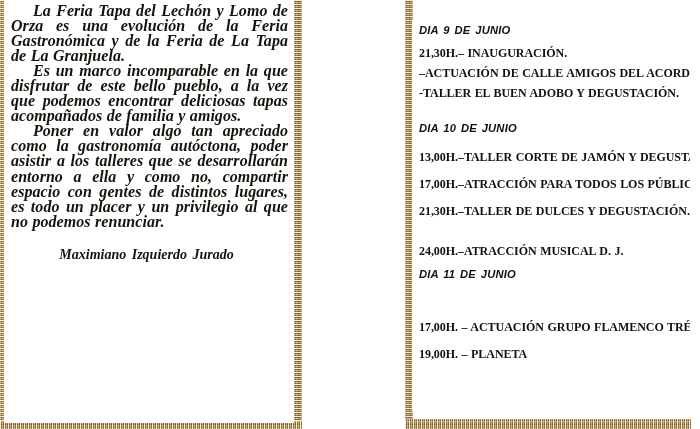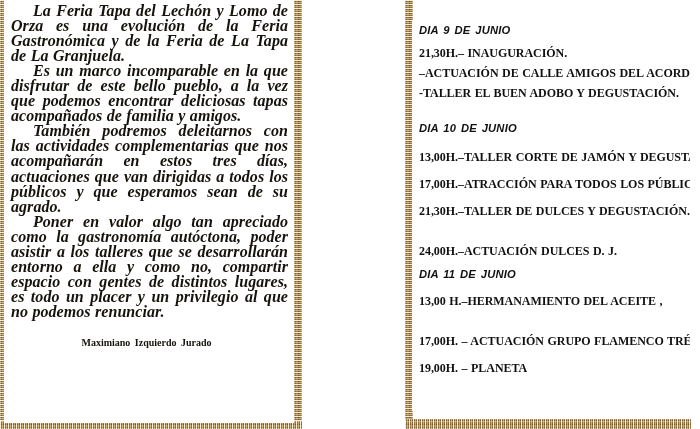--- a/index.html
+++ b/index.html
@@ -92,22 +92,23 @@
     -webkit-font-smoothing: antialiased;
   }
   .prose p.gap-before { margin-top: 14px; }
   .prose p.tight      { text-indent: 26px; }
 
   .signature {
     margin-top: 18px;
     text-align: center;
     padding-right: 6px;
     font-family: "Liberation Serif", serif;
+    font-style: italic;
     font-weight: 600;
-    font-size: 10px;
+    font-size: 14px;
     color: #16120c;
     word-spacing: 2px;
   }
 
   
   .prog {
     padding: 3px 2px 0 7px;
     color: #111;
   }
   .prog .day {
@@ -146,21 +147,20 @@
   <div class="orn vert" id="orn-left-right"></div>
   <div class="orn" id="orn-left-bottom"></div>
 
   <div class="orn vert" id="orn-right-left"></div>
   <div class="orn" id="orn-right-bottom"></div>
 
   <div class="panel" id="left-panel">
     <div class="prose">
       <p>La Feria Tapa del Lechón y Lomo de Orza es una evolución de la Feria Gastronómica y de la Feria de La Tapa de La Granjuela.</p>
       <p>Es un marco incomparable en la que disfrutar de este bello  pueblo, a la vez que podemos encontrar deliciosas tapas acompañados de familia y amigos.</p>
-      <p>También podremos deleitarnos con las  actividades complementarias que nos acompañarán en estos tres días, actuaciones que van dirigidas a todos los públicos y que esperamos sean de su agrado.</p>
       <p>Poner en valor algo tan apreciado como la gastronomía  autóctona, poder asistir a los talleres que se desarrollarán  entorno a ella  y como no, compartir espacio con gentes de distintos lugares, es todo un placer y un privilegio al que no podemos renunciar.</p>
       <div class="signature">Maximiano Izquierdo Jurado</div>
     </div>
   </div>
 
   <div class="panel" id="right-panel">
     <div class="prog">
 
       <p class="day">DIA  9 DE JUNIO</p>
       <div class="sp-9"></div>
@@ -174,26 +174,25 @@
       <div class="sp-6"></div>
       <p class="day">DIA  10 DE JUNIO</p>
       <div class="sp-15"></div>
       <p class="ev">13,00H.–TALLER CORTE DE JAMÓN Y DEGUSTACIÓN</p>
       <div class="sp-13"></div>
       <p class="ev">17,00H.–ATRACCIÓN PARA TODOS LOS PÚBLICOS.</p>
       <div class="sp-13"></div>
       <p class="ev">21,30H.–TALLER DE DULCES Y DEGUSTACIÓN.</p>
       <div class="sp-13"></div>
       <div class="sp-13"></div>
-      <p class="ev">24,00H.–ACTUACIÓN DULCES  D. J.</p>
+      <p class="ev">24,00H.–ATRACCIÓN MUSICAL  D. J.</p>
 
       <div class="sp-9"></div>
       <p class="day">DIA  11 DE JUNIO</p>
       <div class="sp-13"></div>
-      <p class="ev">13,00 H.–HERMANAMIENTO  DEL ACEITE ,</p>
       <div class="sp-13"></div>
       <div class="sp-13"></div>
       <p class="ev">17,00H. – ACTUACIÓN GRUPO FLAMENCO  TRÉMOLO</p>
       <div class="sp-13"></div>
       <p class="ev">19,00H. – PLANETA</p>
 
     </div>
   </div>
 
 </div>

